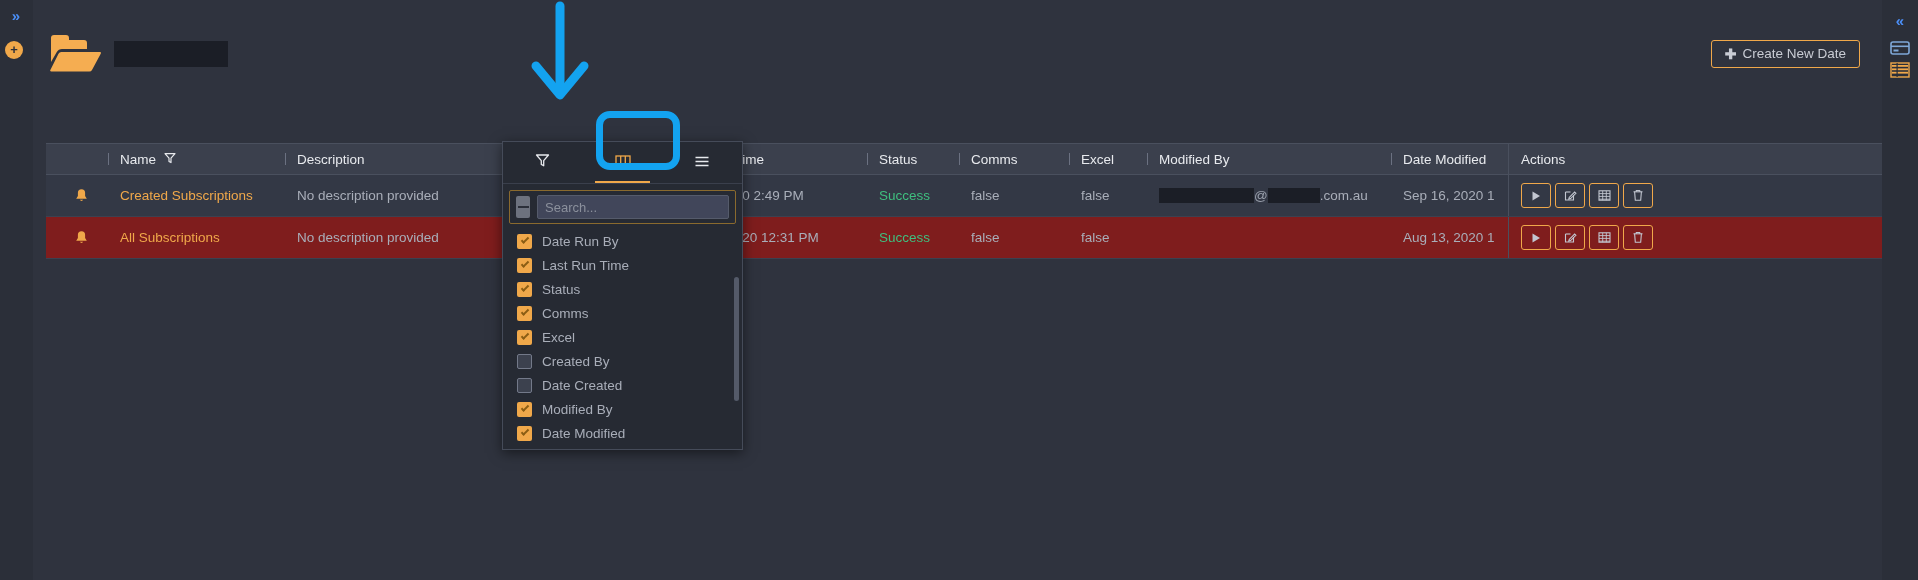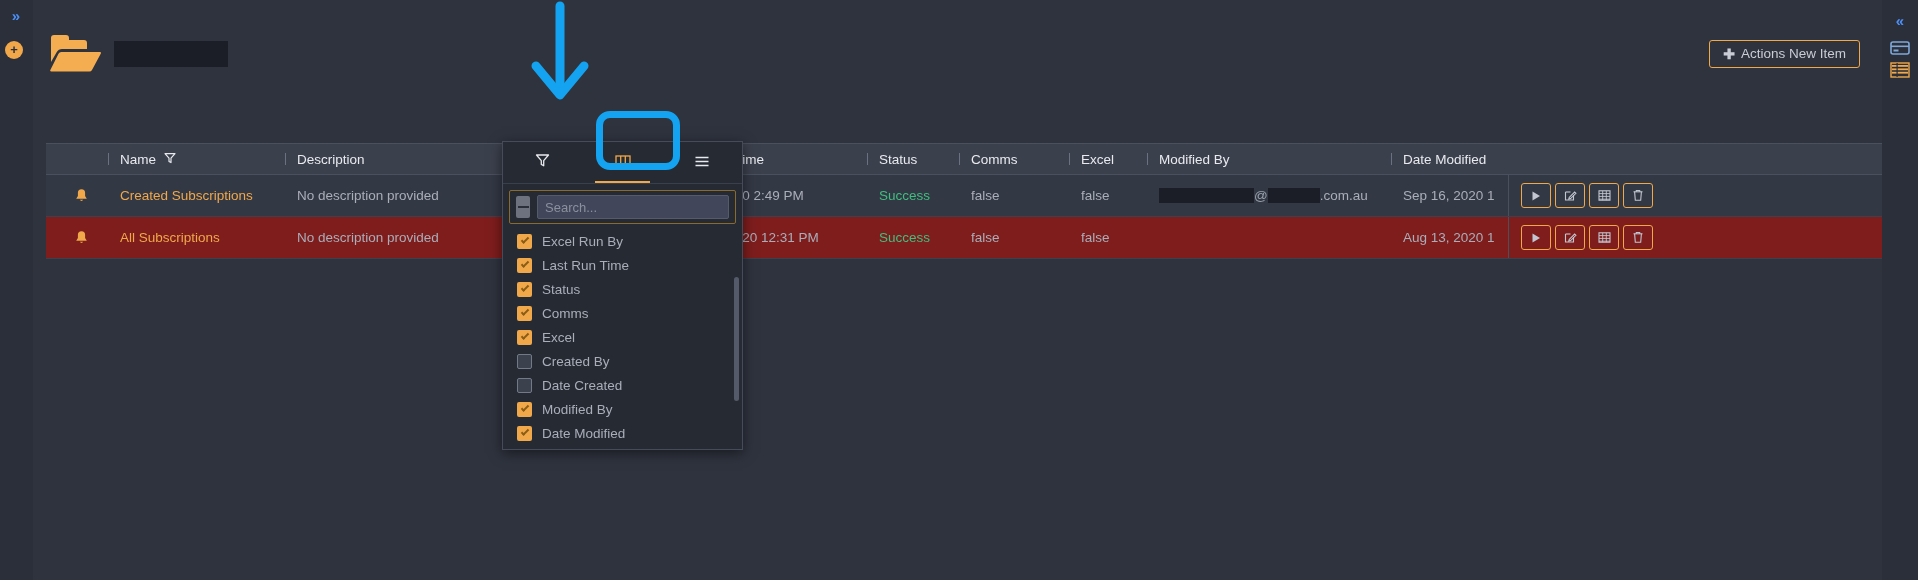--- a/index.html
+++ b/index.html
@@ -225,21 +225,21 @@
         <svg width="56" height="44" viewBox="0 0 56 44">
           <path d="M3 6 a3 3 0 0 1 3-3 h12 a3 3 0 0 1 3 3 v2 h15 a3 3 0 0 1 3 3 v6 H14 a6 6 0 0 0 -5.2 3 L3 30 Z" fill="#f5ad51"></path>
           <path d="M13.5 20 h38.5 a1 1 0 0 1 .85 1.5 L44 38 a3 3 0 0 1 -2.6 1.5 H3.2 a1 1 0 0 1 -.85 -1.5 L10.5 21.7 A3.2 3.2 0 0 1 13.5 20 Z" fill="#f5ad51"></path>
         </svg>
       </div>
       <div class="redact-title"></div>
     </div>
 
     <div class="create-btn">
       <span class="plus">✚</span>
-      <span>Actions New Item</span>
+      <span>Create New Date</span>
     </div>
   </div>
 
   <div class="table-wrap">
 
     <div class="thead">
       <div class="th c-bell no-sep"></div>
       <div class="th c-name">
         <span class="sep"></span>
         <span>Name</span>
@@ -269,20 +269,24 @@
         <span class="sep"></span>
         <span>Excel</span>
       </div>
       <div class="th c-modby">
         <span class="sep"></span>
         <span>Modified By</span>
       </div>
       <div class="th c-datemod">
         <span class="sep"></span>
         <span>Date Modified</span>
+      </div>
+      <div class="th c-actions hdr-actions no-sep">
+
+        <span>Actions</span>
       </div>
     </div>
 
     <div class="trow r0">
       <div class="td c-bell bell">
         <svg width="15" height="16" viewBox="0 0 15 16">
             <path d="M7.5 1.2 a3.6 3.6 0 0 0 -3.6 3.6 v3.1 L2.2 10.7 h10.6 L11.1 7.9 V4.8 A3.6 3.6 0 0 0 7.5 1.2 Z" fill="#f0a84a"></path>
             <path d="M5.9 11.8 a1.7 1.7 0 0 0 3.2 0 Z" fill="#f0a84a"></path>
           </svg>
       </div>
@@ -404,21 +408,21 @@
           <span class="dash"></span>
         </div>
       <input type="text" placeholder="Search..." style="">
     </div>
 
     <div class="plist">
       <div class="pitem">
         <span class="cbx on">
             <span class="tick"></span>
           </span>
-        <span>Excel Run By</span>
+        <span>Date Run By</span>
       </div>
       <div class="pitem">
         <span class="cbx on">
             <span class="tick"></span>
           </span>
         <span>Last Run Time</span>
       </div>
       <div class="pitem">
         <span class="cbx on">
             <span class="tick"></span>

